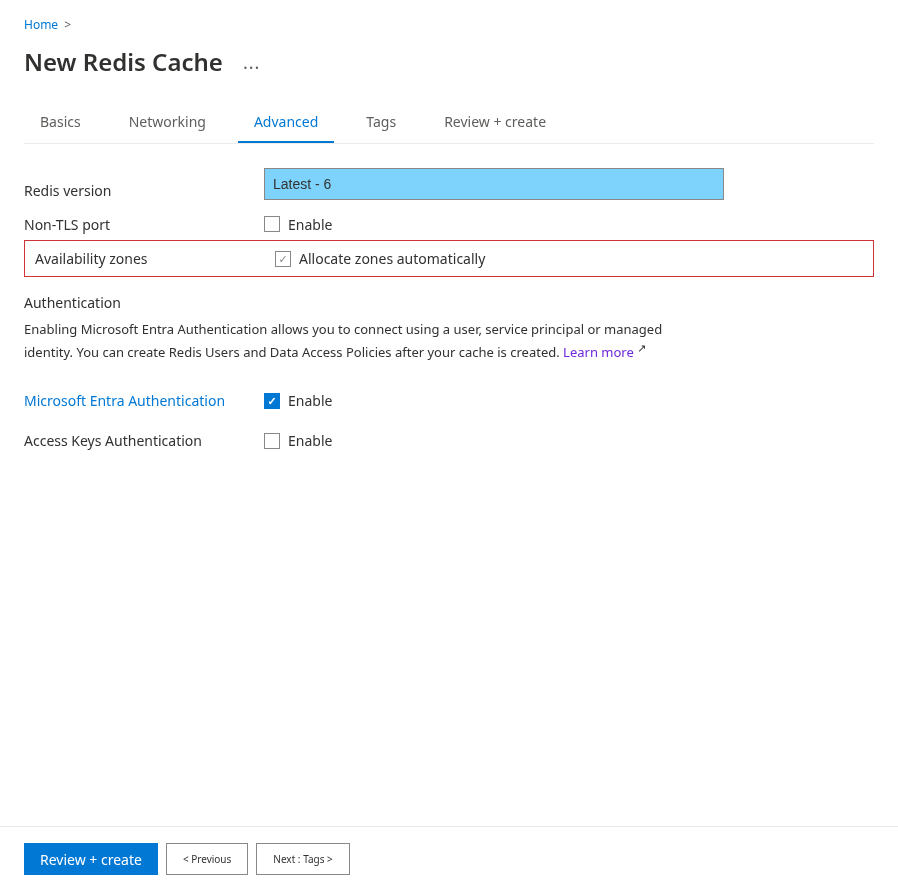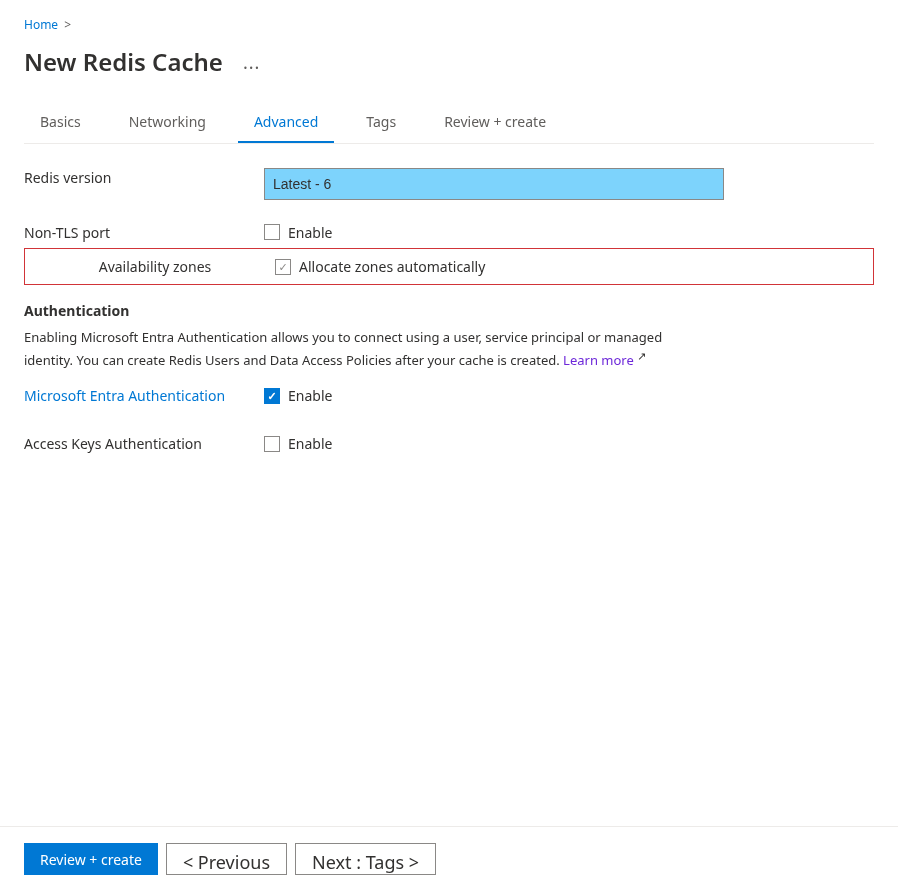--- a/index.html
+++ b/index.html
@@ -65,22 +65,22 @@
       white-space: nowrap;
     }
     .tab.active {
       color: #0078d4;
       border-bottom: 2px solid #0078d4;
       font-weight: 400;
     }
     
     .form-row {
       display: flex;
-      align-items: flex-start;
-      margin-bottom: 16px;
+      align-items: flex-end;
+      margin-bottom: 8px;
       min-height: 32px;
     }
     .form-label {
       width: 240px;
       flex-shrink: 0;
       color: #323130;
       font-size: 14px;
     }
     .form-control {
       flex: 1;
@@ -136,26 +136,25 @@
       font-size: 14px;
       color: #323130;
     }
     
     .availability-zones-row {
       border: 1.5px solid #d13438;
       padding: 8px 10px;
       margin-bottom: 16px;
       display: flex;
       align-items: center;
-      text-align: center;
     }
     
     .section-heading {
       font-size: 14px;
-      font-weight: 700;
+      font-weight: 400;
       color: #323130;
       margin-bottom: 8px;
       margin-top: 8px;
     }
     .section-description {
       font-size: 13px;
       color: #323130;
       margin-bottom: 16px;
       line-height: 1.5;
       max-width: 660px;
@@ -184,21 +183,21 @@
       font-size: 14px;
       cursor: pointer;
       height: 32px;
       font-family: inherit;
     }
     .btn-secondary {
       background: #fff;
       color: #323130;
       border: 1px solid #8a8886;
       padding: 6px 16px;
-      font-size: 18px;
+      font-size: 10px;
       cursor: pointer;
       height: 32px;
       font-family: inherit;
     }
     .non-tls-row {
       display: flex;
       align-items: center;
       margin-bottom: 0;
     }
     .availability-zones-label {

